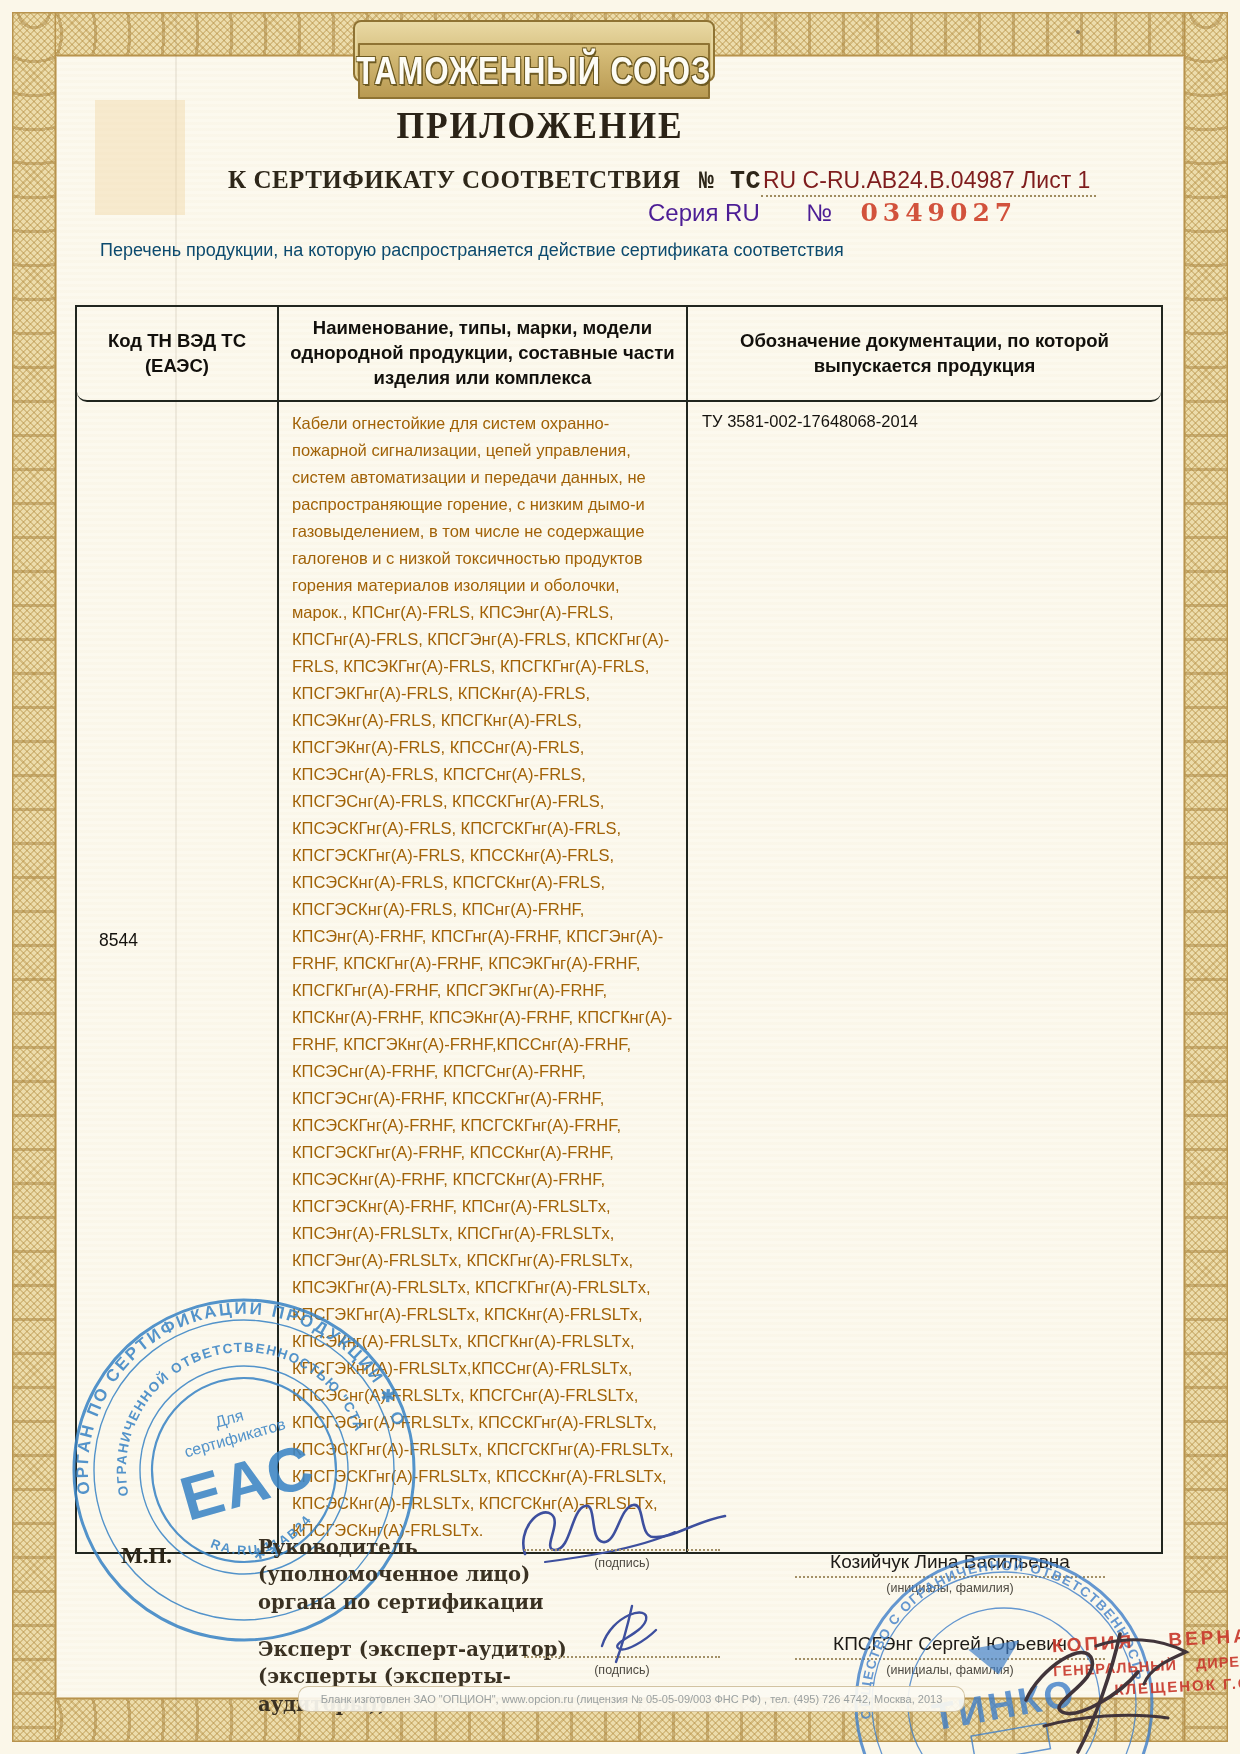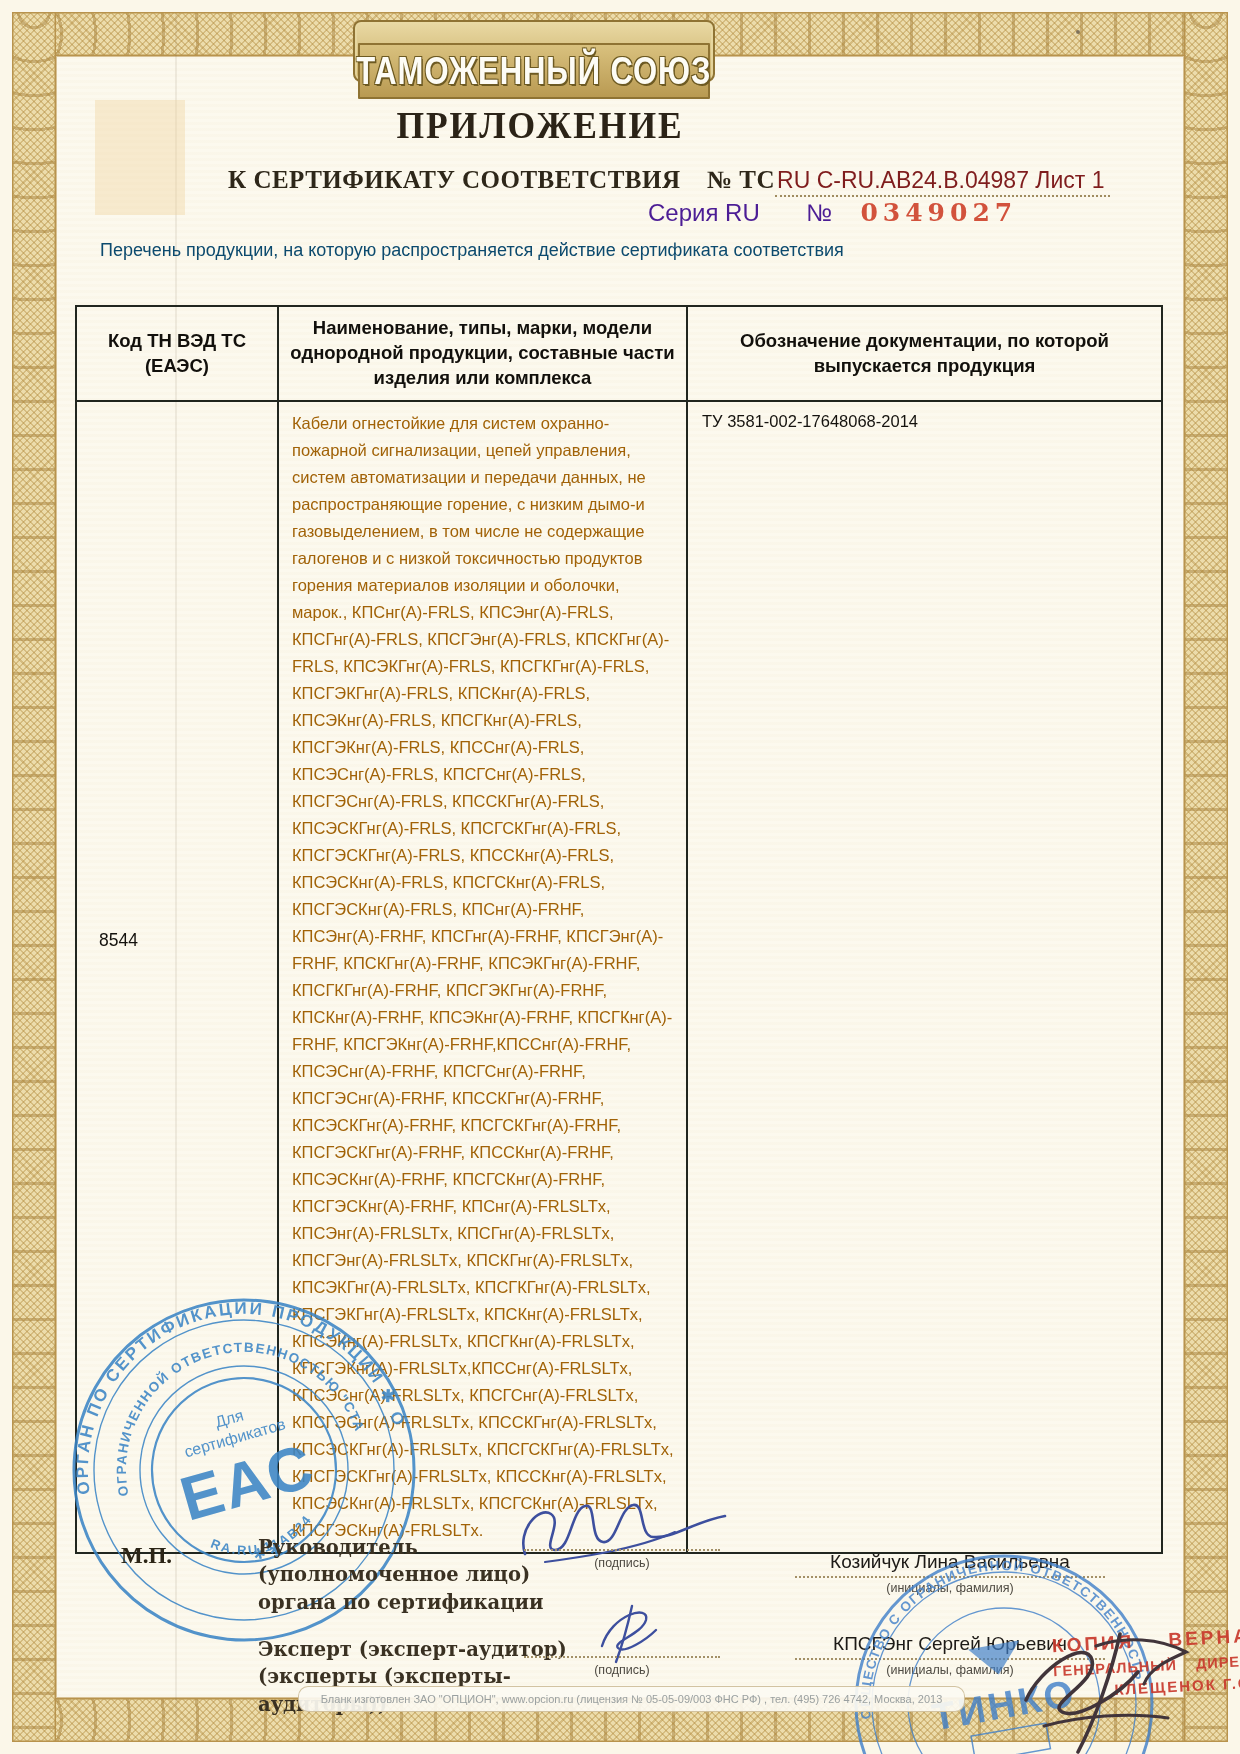--- a/index.html
+++ b/index.html
@@ -50,21 +50,21 @@
   .cert-line .num{font-family:"Liberation Sans",sans-serif;font-size:23px;color:#7f1d1d;
     border-bottom:2px dotted #9f8c60;padding:0 6px 2px 2px;}
   .series-line{position:absolute;left:648px;top:198px;white-space:nowrap;}
   .series-line .serif{font-family:Liberation Sans, sans-serif;font-size:24px;color:#4c1d95;}
   .series-num{font-family:"DejaVu Serif",serif;font-weight:bold;font-size:25px;letter-spacing:5px;color:#d2523c;margin-left:24px;}
   .intro{position:absolute;left:100px;top:240px;width:1050px;font-size:18px;color:#0c4a6e;}
 
   
   .ptable{position:absolute;left:75px;top:305px;width:1088px;border:2px solid #21261f;box-sizing:border-box;}
   .trow{display:grid;grid-template-columns:202px 409px 1fr;}
-  .thead{border-bottom:2px solid #21261f;min-height:93px;}
+  .thead{border-bottom:2px solid #21261f;min-height:93px;border-radius:10px;}
   .th{font-weight:bold;font-size:18.5px;line-height:1.35;text-align:center;
       display:flex;align-items:center;justify-content:center;padding:8px 10px;box-sizing:border-box;color:#12100c;}
   .cell-br{border-right:2px solid #21261f;}
   .tbody{min-height:1026px;}
   .td-code{position:relative;box-sizing:border-box;}
   .code-val{position:absolute;left:22px;top:528px;font-size:17.5px;color:#14120e;}
   .td-desc{font-size:16.5px;line-height:27px;padding:8px 10px 8px 13px;box-sizing:border-box;color:#a16207;}
   .td-doc{font-size:16.5px;padding:10px 8px 0 14px;box-sizing:border-box;color:#14120e;}
 
   
@@ -107,21 +107,21 @@
   <div class="badge">
     <div class="badge-inner">
       <span class="badge-text">ТАМОЖЕННЫЙ СОЮЗ</span>
     </div>
   </div>
 
   <div class="doc-title">ПРИЛОЖЕНИЕ</div>
 
   <div class="cert-line">
     <span class="serif">К СЕРТИФИКАТУ СООТВЕТСТВИЯ</span>
-    <span class="serif" style="margin-left:22px;">№ ТС</span><span class="num">RU C-RU.АВ24.В.04987 Лист 1</span>
+    <span class="serif" style="margin-left:14px;font-family:Liberation Mono, monospace;">№ ТС</span><span class="num">RU C-RU.АВ24.В.04987 Лист 1</span>
   </div>
 
   <div class="series-line">
     <span class="serif">Серия RU</span>
     <span class="serif" style="margin-left:42px;">№</span>
     <span class="series-num">0349027</span>
   </div>
 
   <div class="intro">Перечень продукции, на которую распространяется действие сертификата соответствия</div>
 

